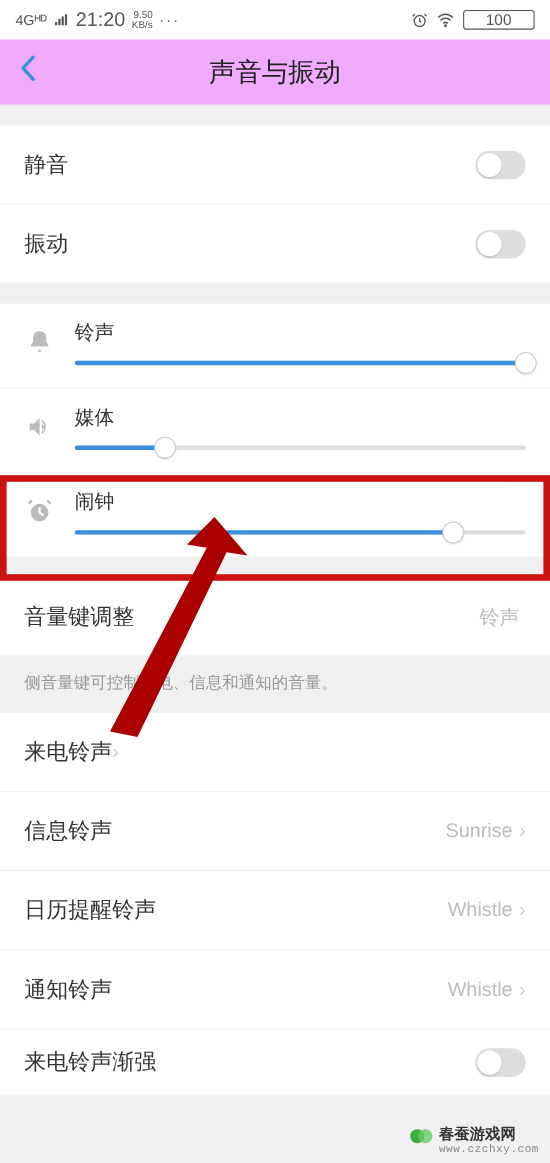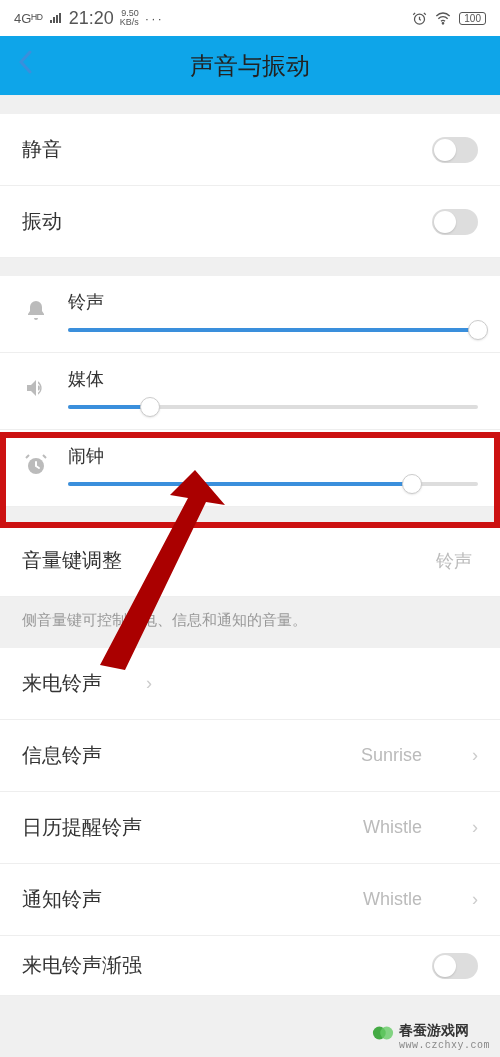--- a/index.html
+++ b/index.html
@@ -22,21 +22,21 @@
       color: #555;
       text-align: right;
     }
     .status-left { display: flex; align-items: center; gap: 6px; }
     .status-right { margin-left: auto; display: flex; align-items: center; gap: 8px; }
     .status-dots { letter-spacing: 2px; }
     .status-time { font-size: 18px; font-weight: 500; }
     .status-kbs { font-size: 9px; line-height: 1; }
     .nav-bar {
       height: 60px;
-      background: #0ea5e9;
+      background: #f0abfc;
       display: flex;
       align-items: center;
       position: relative;
       border-bottom: 1px solid #eee;
     }
     .nav-back {
       position: absolute;
       left: 18px;
       font-size: 26px;
       color: #3a8fdc;
@@ -50,21 +50,20 @@
     .section-gap { height: 18px; background: #f0f0f0; }
     .section-gap-sm { height: 18px; background: #f0f0f0; }
     .row {
       background: #fff;
       display: flex;
       align-items: center;
       padding: 0 22px;
       height: 72px;
       border-bottom: 1px solid #eee;
       position: relative;
-      gap: 44px;
     }
     .row:last-child { border-bottom: none; }
     .row-label { font-size: 20px; color: #333; }
     .row-value { margin-left: auto; font-size: 18px; color: #bbb; margin-right: 6px; }
     .row-arrow { color: #ccc; font-size: 18px; }
     .row-desc {
       background: #f0f0f0;
       font-size: 15px;
       color: #999;
       padding: 14px 22px 18px;
@@ -183,21 +182,21 @@
   </div>
   <div class="status-right">
     <svg width="15" height="15" viewBox="0 0 24 24" fill="none" stroke="#555" stroke-width="2">
         <circle cx="12" cy="13" r="8"></circle>
         <path d="M12 9v4l2 2M5 3L2 6M22 6l-3-3"></path>
       </svg>
     <svg width="16" height="14" viewBox="0 0 24 20" fill="none" stroke="#555" stroke-width="2">
         <path d="M2 7c6-6 14-6 20 0M5 11c4-4 10-4 14 0M9 15c2-2 4-2 6 0"></path>
         <circle cx="12" cy="18" r="1" fill="#555"></circle>
       </svg>
-    <span style="border:1px solid #555;border-radius:3px;padding:0 4px;font-size:10px;position:relative">100</span>
+    <span style="border:1px solid #555;border-radius:3px;padding:0 20px;font-size:14px;position:relative">100</span>
   </div>
 </div>
 
 <div class="nav-bar">
   <div class="nav-back">
     <svg width="14" height="24" viewBox="0 0 14 24" fill="none" stroke="#3a8fdc" stroke-width="3" stroke-linecap="round" stroke-linejoin="round">
         <path d="M12 2L3 12l9 10"></path>
       </svg>
   </div>
   <div class="nav-title">声音与振动</div>

